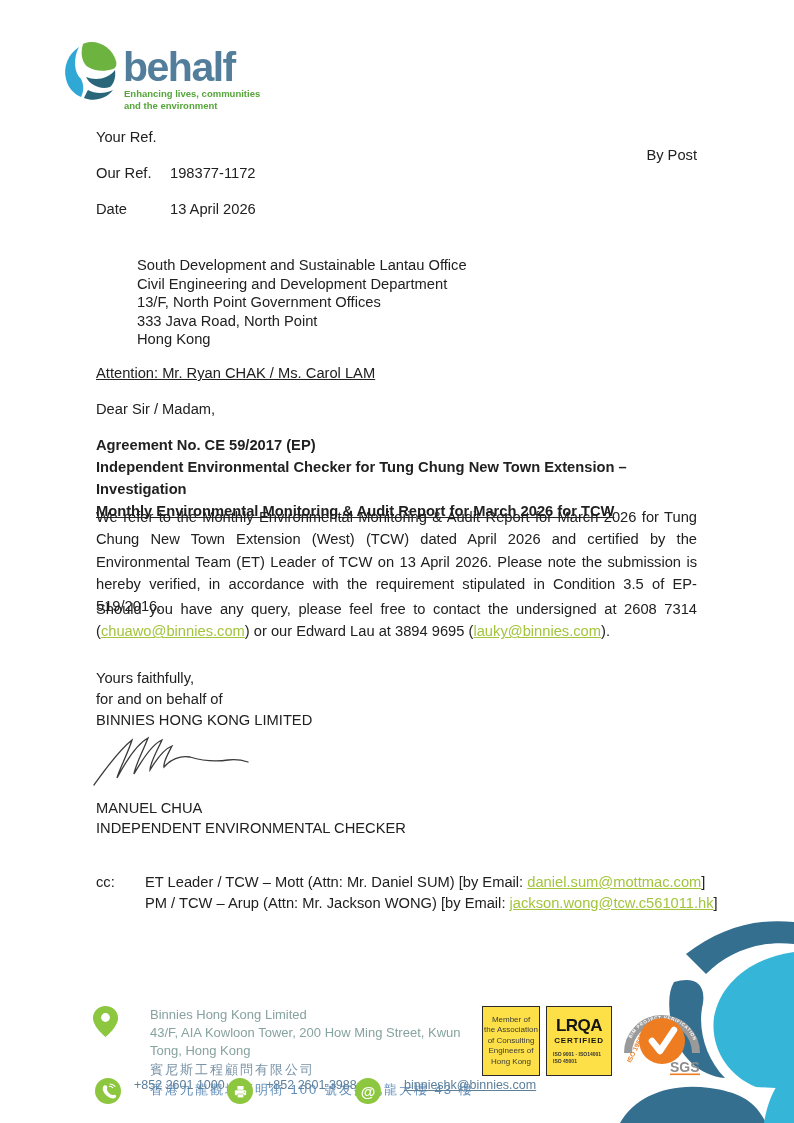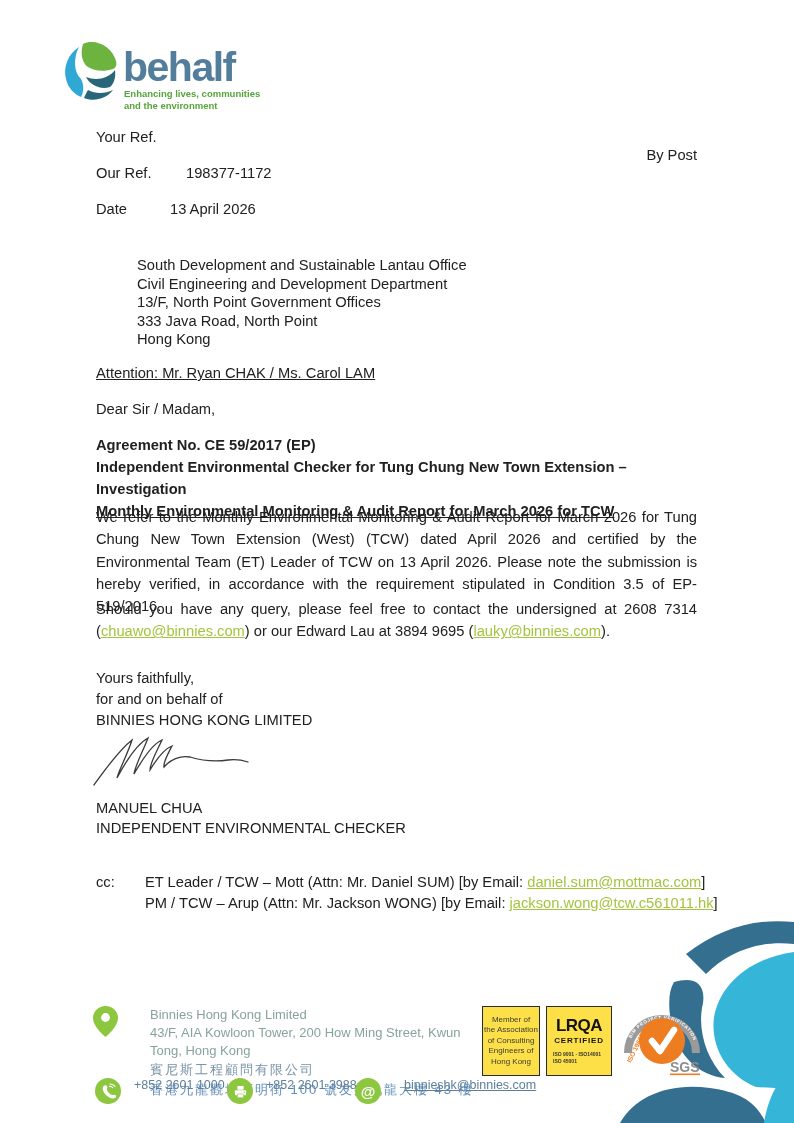--- a/index.html
+++ b/index.html
@@ -71,21 +71,21 @@
   <div class="abs wordmark" style="left:123px; top:47px;">behalf</div>
   <div class="abs tagline" style="left:124px; top:88px;">
     <div>Enhancing lives, communities</div>
     <div>and the environment</div>
   </div>
 
   <div class="abs" style="left:96px; top:129px;">Your Ref.</div>
 
   <div class="abs by-post" style="top:147px;">By Post</div>
 
-  <div class="abs ref-row" style="left:96px; top:165px;gap:16px;">
+  <div class="abs ref-row" style="left:96px; top:165px;">
     <div class="ref-label">Our Ref.</div>
     <div>198377-1172</div>
   </div>
 
   <div class="abs ref-row" style="left:96px; top:201px;">
     <div class="ref-label">Date</div>
     <div>13 April 2026</div>
   </div>
 
   <div class="abs tight" style="left:96px; top:256px;">

